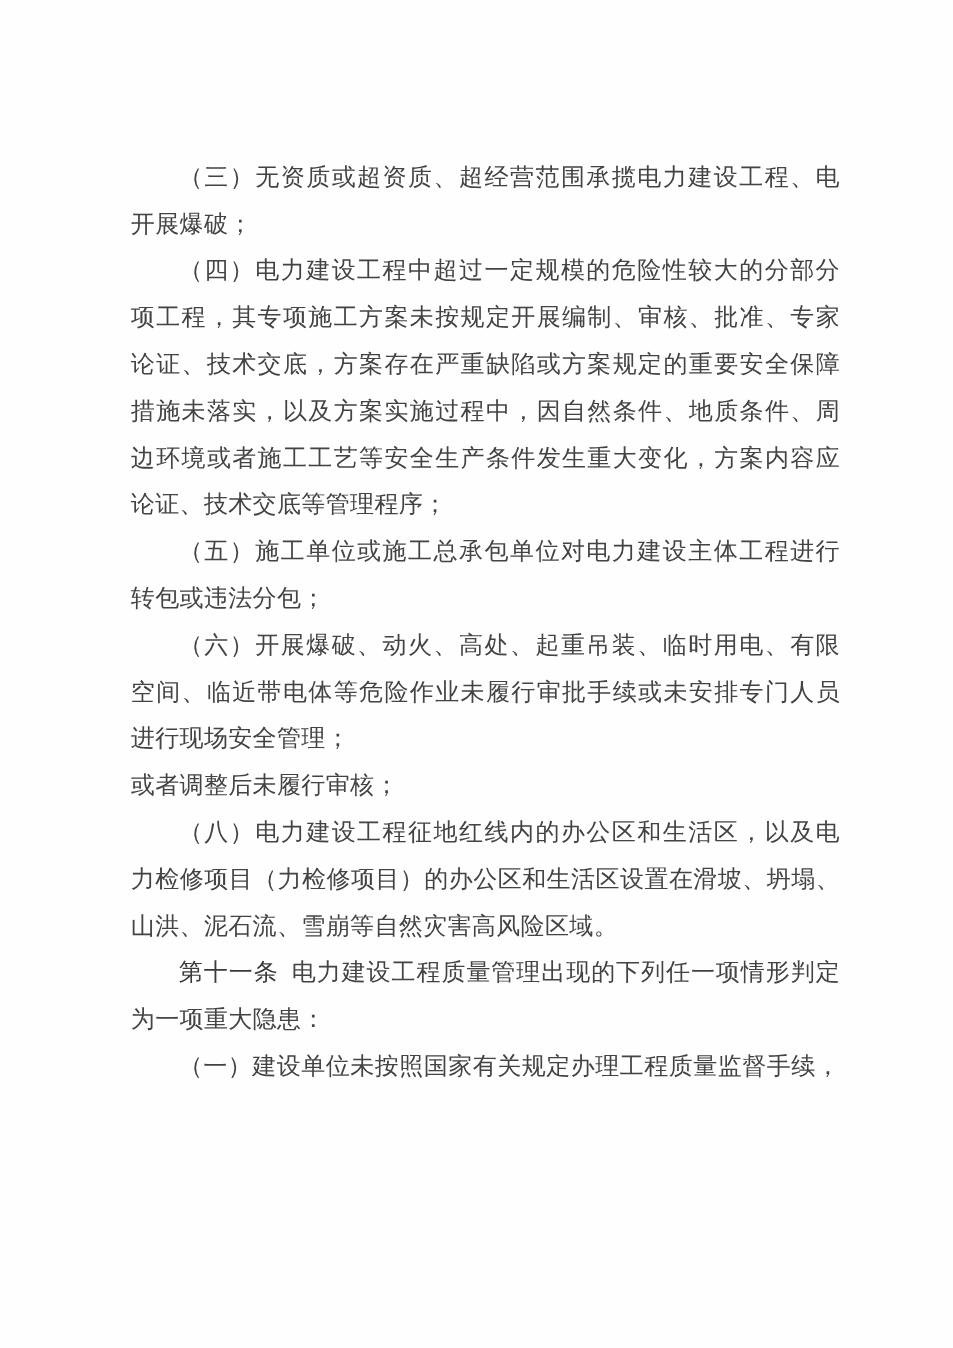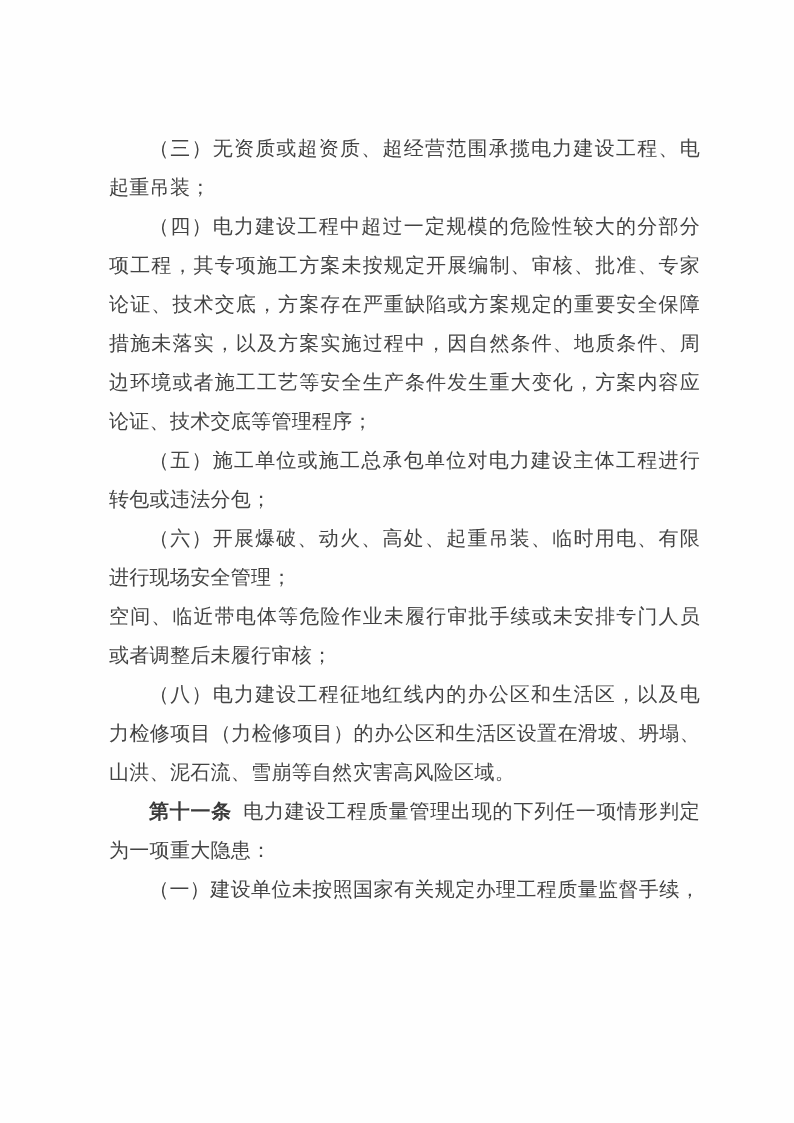--- a/index.html
+++ b/index.html
@@ -32,43 +32,43 @@
   .line.just {
     white-space: normal;
     text-align: justify;
     text-align-last: justify;
     text-justify: inter-character;
   }
   .line.ind {
     text-indent: 2em;
   }
   .article-no {
-    font-weight: bold;
+    font-weight: normal;
     color: #3a3a3a;
     margin-right: 0.55em;
   }
 </style>
 </head>
 <body>
 
 <div class="page">
   <div class="doc-body" id="doc-body">
       <div class="line ind just">（三）无资质或超资质、超经营范围承揽电力建设工程、电</div>
-      <div class="line">起重吊装；</div>
+      <div class="line">开展爆破；</div>
       <div class="line ind just">（四）电力建设工程中超过一定规模的危险性较大的分部分</div>
       <div class="line just">项工程，其专项施工方案未按规定开展编制、审核、批准、专家</div>
       <div class="line just">论证、技术交底，方案存在严重缺陷或方案规定的重要安全保障</div>
       <div class="line just">措施未落实，以及方案实施过程中，因自然条件、地质条件、周</div>
       <div class="line just">边环境或者施工工艺等安全生产条件发生重大变化，方案内容应</div>
       <div class="line">论证、技术交底等管理程序；</div>
       <div class="line ind just">（五）施工单位或施工总承包单位对电力建设主体工程进行</div>
       <div class="line">转包或违法分包；</div>
       <div class="line ind just">（六）开展爆破、动火、高处、起重吊装、临时用电、有限</div>
+      <div class="line just">空间、临近带电体等危险作业未履行审批手续或未安排专门人员</div>
       <div class="line">进行现场安全管理；</div>
-      <div class="line just">空间、临近带电体等危险作业未履行审批手续或未安排专门人员</div>
       <div class="line">或者调整后未履行审核；</div>
       <div class="line ind just">（八）电力建设工程征地红线内的办公区和生活区，以及电</div>
       <div class="line just">力检修项目（力检修项目）的办公区和生活区设置在滑坡、坍塌、</div>
       <div class="line">山洪、泥石流、雪崩等自然灾害高风险区域。</div>
       <div class="line ind just"><b class="article-no">第十一条</b><span>电力建设工程质量管理出现的下列任一项情形判定</span></div>
       <div class="line">为一项重大隐患：</div>
       <div class="line ind just">（一）建设单位未按照国家有关规定办理工程质量监督手续，</div>
     </div>
 </div>
 

